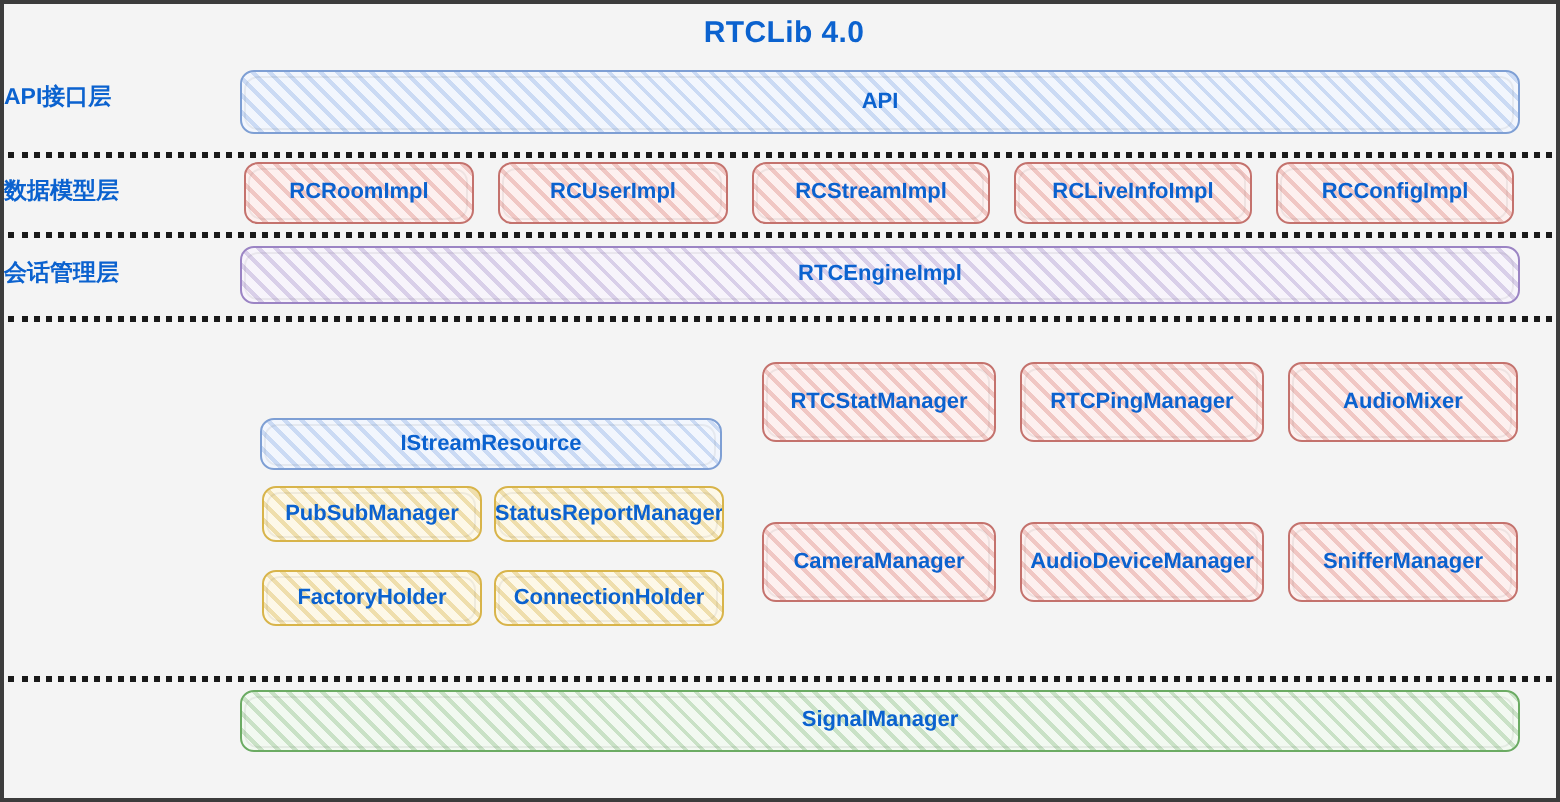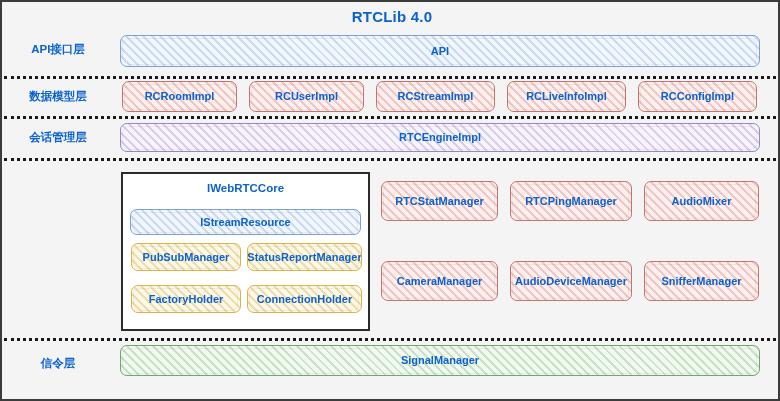--- a/index.html
+++ b/index.html
@@ -24,21 +24,20 @@
 
   
   .sep{
     position:absolute;left:2px;right:2px;height:0;
     border-top:3px dotted #1a1a1a;
   }
 
   
   .layer-label{
     position:absolute;left:0;width:112px;
-    text-align:center;
     font-size:11.5px;font-weight:bold;color:#0b62cf;
     line-height:1.1;
   }
 
   
   .node{
     position:absolute;
     box-sizing:border-box;
     border-radius:7px;
     display:flex;align-items:center;justify-content:center;
@@ -113,21 +112,20 @@
   <div class="title">RTCLib 4.0</div>
 
   <div class="sep" style="top:74px"></div>
   <div class="sep" style="top:114px"></div>
   <div class="sep" style="top:156px"></div>
   <div class="sep" style="top:336px"></div>
 
   <div class="layer-label" style="top:41px">API接口层</div>
   <div class="layer-label" style="top:129px">会话管理层</div>
   <div class="layer-label" style="top:88px">数据模型层</div>
-  <div class="layer-label" style="top:355px">信令层</div>
 
   <div class="node n-blue" style="left:118px;top:33px;width:640px;height:32px">
     <span>API</span>
   </div>
 
   <div class="node n-red" style="left:120px;top:79px;width:115px;height:31px">
     <span>RCRoomImpl</span>
   </div>
   <div class="node n-red" style="left:247px;top:79px;width:115px;height:31px">
     <span>RCUserImpl</span>
@@ -139,23 +137,20 @@
     <span>RCLiveInfoImpl</span>
   </div>
   <div class="node n-red" style="left:636px;top:79px;width:119px;height:31px">
     <span>RCConfigImpl</span>
   </div>
 
   <div class="node n-purple" style="left:118px;top:121px;width:640px;height:29px">
     <span>RTCEngineImpl</span>
   </div>
 
-  <div class="core-box" style="left:119px;top:170px;width:249px;height:159px">
-    <div class="core-title">IWebRTCCore</div>
-  </div>
 
   <div class="node n-blue" style="left:128px;top:207px;width:231px;height:26px">
     <span>IStreamResource</span>
   </div>
 
   <div class="node n-yellow" style="left:129px;top:241px;width:110px;height:28px">
     <span>PubSubManager</span>
   </div>
   <div class="node n-yellow" style="left:245px;top:241px;width:115px;height:28px">
     <span>StatusReportManager</span>

